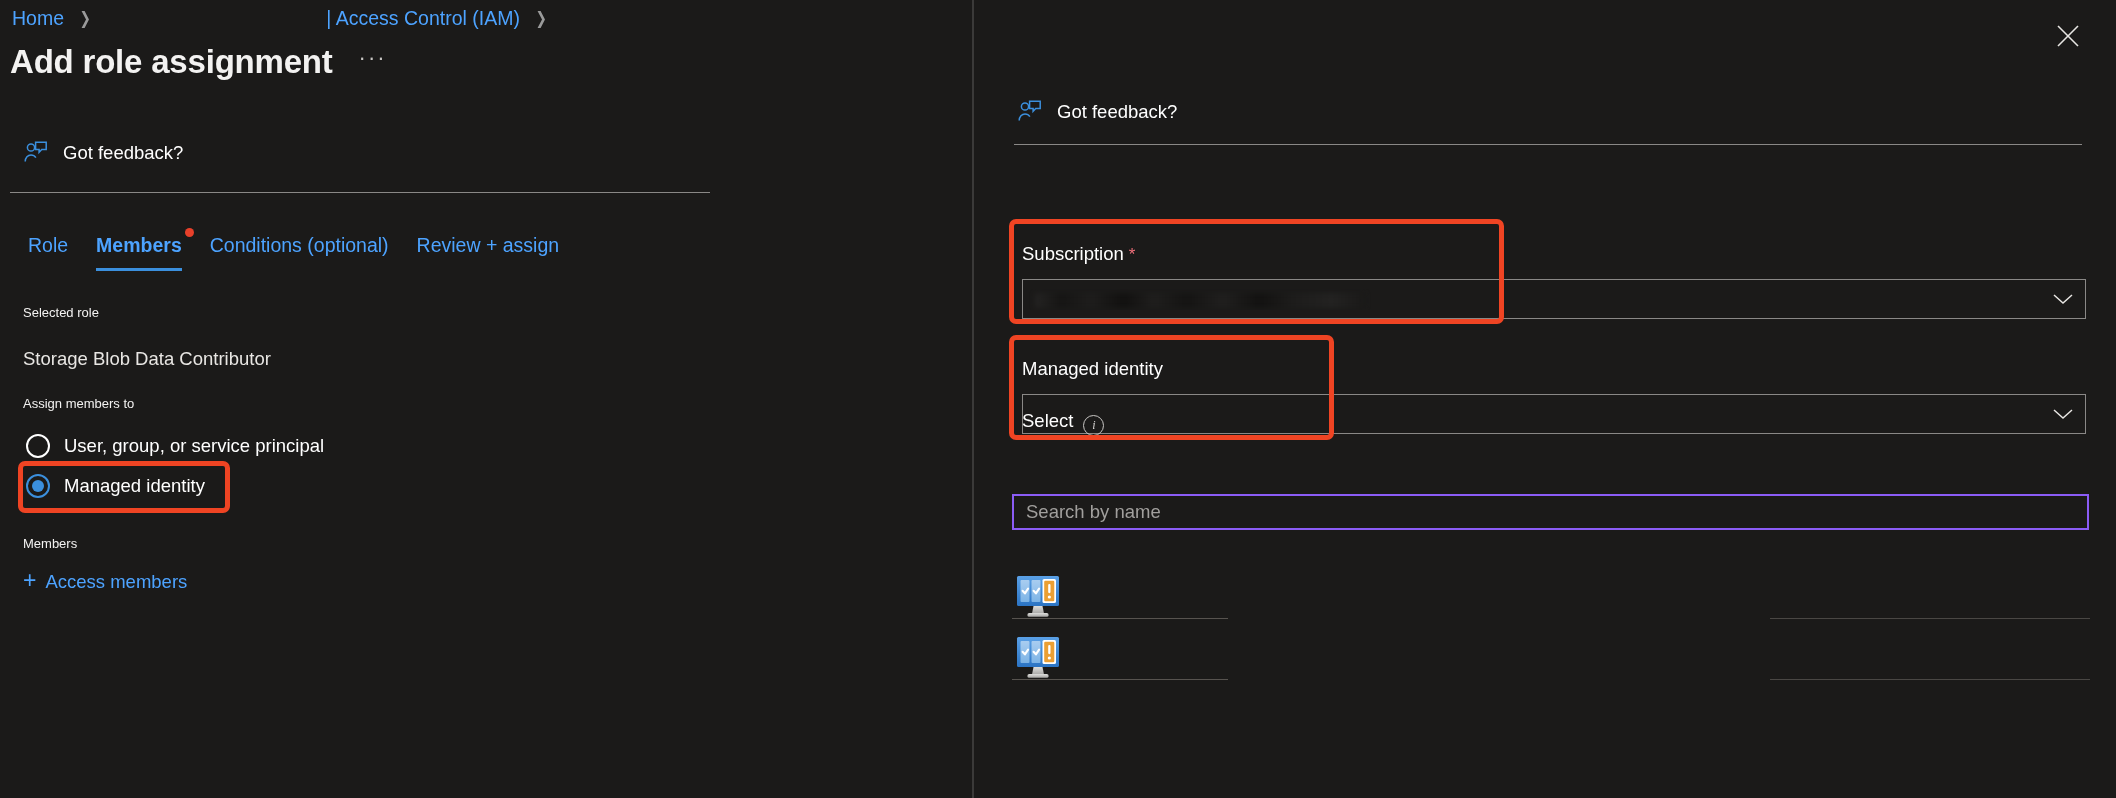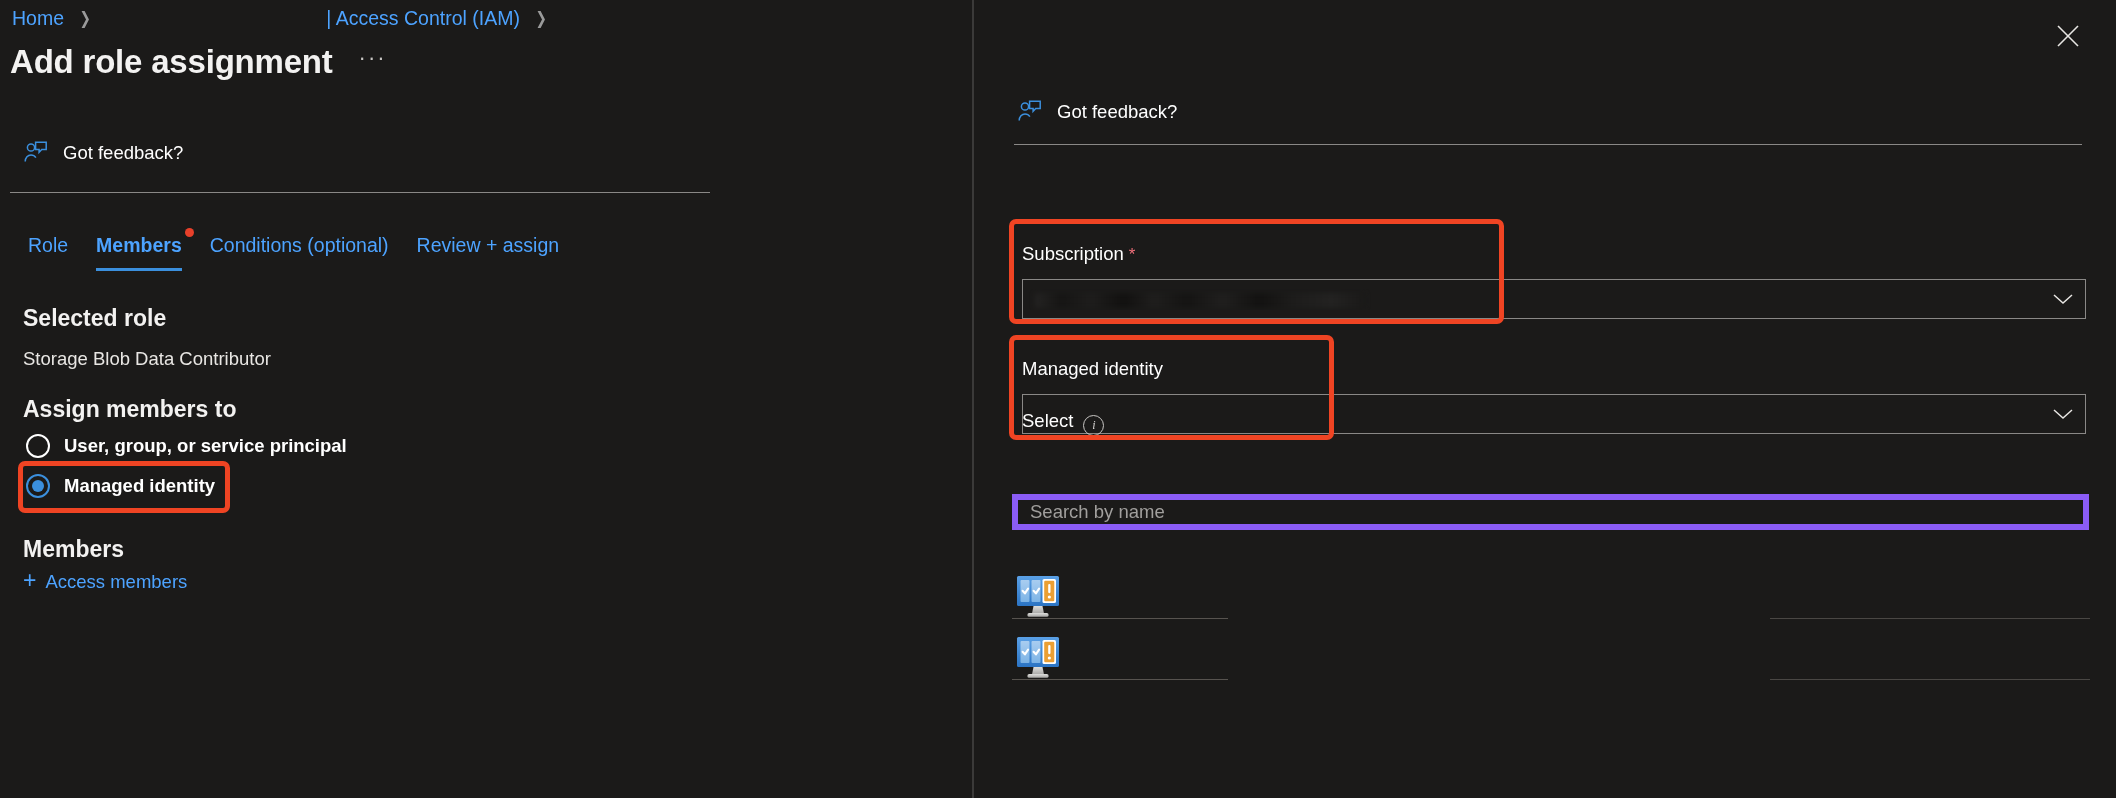--- a/index.html
+++ b/index.html
@@ -144,42 +144,41 @@
     width: 9px;
     height: 9px;
     border-radius: 50%;
     background: #e8402a;
     top: 0px;
     right: 2px;
   }
 
   .section-head {
     position: absolute;
-    font-size: 23px;
-    font-weight: bold;
+    font-size: 13px;
+    font-weight: normal;
     color: #f3f2f1;
   }
   .section-text {
     position: absolute;
     font-size: 18.5px;
     color: #e8e6e3;
   }
   #selected-role-head { left: 23px; top: 305px; }
   #selected-role-value { left: 23px; top: 348px; }
   #assign-access-head { left: 23px; top: 396px; }
   #members-head { left: 23px; top: 536px; }
 
   
   .radio-row {
     position: absolute;
     display: flex;
     align-items: center;
     gap: 14px;
     cursor: pointer;
-    font-weight: bold;
   }
   #radio-user { left: 26px; top: 434px; }
   #radio-mi   { left: 26px; top: 474px; }
   .radio-outer {
     width: 24px; height: 24px;
     border-radius: 50%;
     border: 2px solid #ffffff;
     box-sizing: border-box;
     display: flex;
     align-items: center;
@@ -345,21 +344,21 @@
     position: relative;
     top: 1px;
   }
 
   #search-box {
     position: absolute;
     left: 1012px;
     top: 494px;
     width: 1077px;
     height: 36px;
-    border: 6px solid #8b5cf6;
+    border: 2px solid #8b5cf6;
     box-sizing: border-box;
     background: #1b1a19;
     display: flex;
     align-items: center;
   }
   #search-input {
     border: none;
     outline: none;
     background: transparent;
     color: #ffffff;

